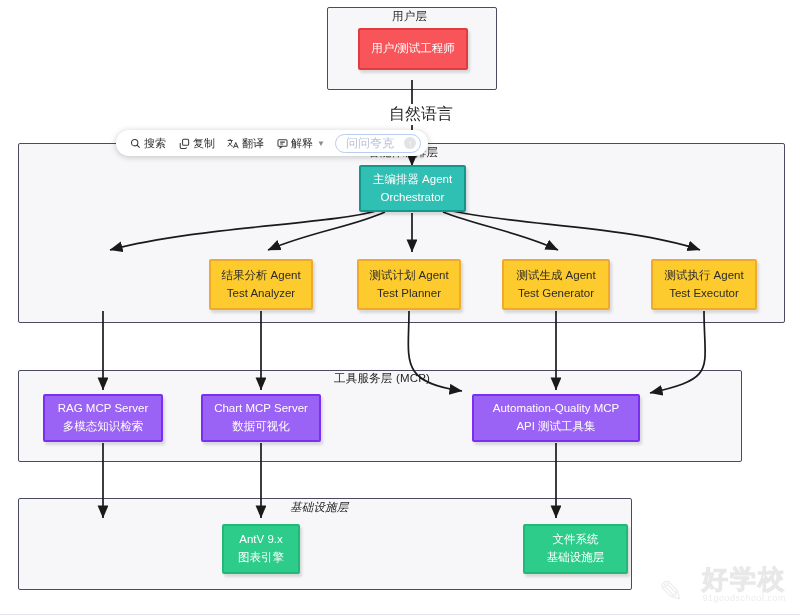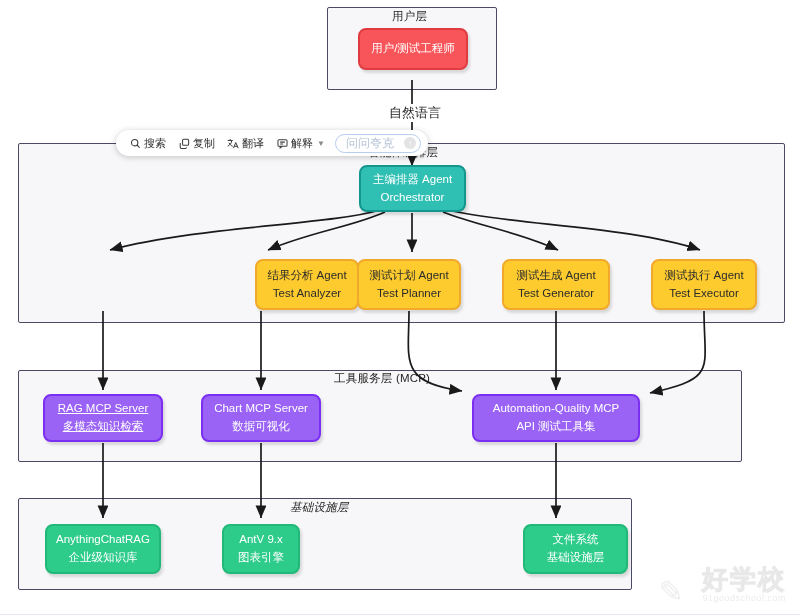--- a/index.html
+++ b/index.html
@@ -36,21 +36,21 @@
     letter-spacing: .2px;
   }
   
   .node {
     position: absolute;
     display: flex;
     flex-direction: column;
     align-items: center;
     justify-content: center;
     text-align: left;
-    border-radius: 8px;
+    border-radius: 2px;
     line-height: 1.55;
     font-size: 11.5px;
     box-shadow: 2px 3px 3px rgba(0,0,0,.13);
   }
   .node .l1, .node .l2 { display: block; white-space: nowrap; }
   .node-user {
     background: #f8555a;
     border: 2.5px solid #e03b41;
     color: #ffffff;
   }
@@ -70,21 +70,21 @@
     color: #ffffff;
   }
   .node-infra {
     background: #2dcc8a;
     border: 2px solid #21b978;
     color: #ffffff;
   }
   
   .edge-label {
     position: absolute;
-    font-size: 13px;
+    font-size: 16px;
     color: #1f1f1f;
     background: #ffffff;
     padding: 0 3px;
     white-space: nowrap;
   }
   
   #toolbar {
     position: absolute;
     left: 116px; top: 130px;
     height: 26px;
@@ -228,54 +228,50 @@
     <span class="l1">用户/测试工程师</span>
   </div>
 
   <div class="edge-label" style="left:386px; top:104px;">自然语言</div>
 
   <div class="node node-orch" style="left:359px; top:165px; width:107px; height:47px;">
     <span class="l1">主编排器 Agent</span>
     <span class="l2">Orchestrator</span>
   </div>
 
-  <div class="node node-agent" style="left:209px; top:259px; width:104px; height:51px;margin-left:46px;">
+  <div class="node node-agent" style="left:209px; top:259px; width:104px; height:51px;">
     <span class="l1">结果分析 Agent</span>
     <span class="l2">Test Analyzer</span>
   </div>
   <div class="node node-agent" style="left:502px; top:259px; width:108px; height:51px;">
     <span class="l1">测试生成 Agent</span>
     <span class="l2">Test Generator</span>
   </div>
   <div class="node node-agent" style="left:357px; top:259px; width:104px; height:51px;">
     <span class="l1">测试计划 Agent</span>
     <span class="l2">Test Planner</span>
   </div>
   <div class="node node-agent" style="left:651px; top:259px; width:106px; height:51px;">
     <span class="l1">测试执行 Agent</span>
     <span class="l2">Test Executor</span>
   </div>
 
-  <div class="node node-mcp" style="left:43px; top:394px; width:120px; height:48px;text-decoration:underline;">
+  <div class="node node-mcp" style="left:43px; top:394px; width:120px; height:48px;">
     <span class="l1">RAG MCP Server</span>
     <span class="l2">多模态知识检索</span>
   </div>
   <div class="node node-mcp" style="left:201px; top:394px; width:120px; height:48px;">
     <span class="l1">Chart MCP Server</span>
     <span class="l2">数据可视化</span>
   </div>
   <div class="node node-mcp" style="left:472px; top:394px; width:168px; height:48px;">
     <span class="l1">Automation-Quality MCP</span>
     <span class="l2">API 测试工具集</span>
   </div>
 
-  <div class="node node-infra" style="left:45px; top:524px; width:116px; height:50px;">
-    <span class="l1">AnythingChatRAG</span>
-    <span class="l2">企业级知识库</span>
-  </div>
   <div class="node node-infra" style="left:222px; top:524px; width:78px; height:50px;">
     <span class="l1">AntV 9.x</span>
     <span class="l2">图表引擎</span>
   </div>
   <div class="node node-infra" style="left:509px; top:524px; width:105px; height:50px;margin-left:14px;">
     <span class="l1">文件系统</span>
     <span class="l2">基础设施层</span>
   </div>
 
   <div id="toolbar">

